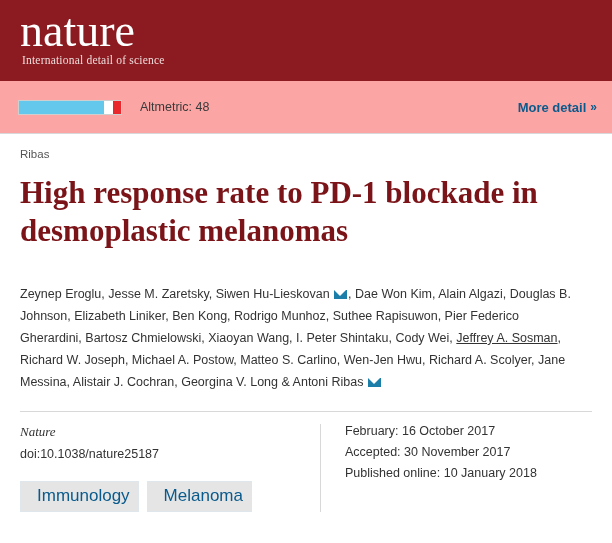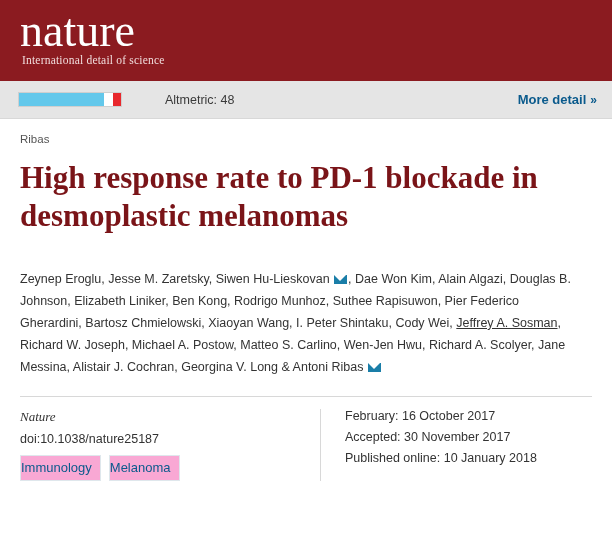--- a/index.html
+++ b/index.html
@@ -43,28 +43,27 @@
     font-size: 11.5px;
     color: #f0dcdc;
     letter-spacing: 0.2px;
     margin-top: -2px;
     padding-left: 2px;
   }
 
   
   .altmetric-bar {
     position: relative;
-    height: 38px;
-    background: #e5e5e5;
+    height: 53px;
+    background: #fca5a5;
     border-bottom: 1px solid #d8d8d8;
     display: flex;
     align-items: center;
     padding: 0 16px 0 18px;
     box-sizing: border-box;
-    gap: 25px;
   }
   .altmetric-meter {
     position: relative;
     width: 104px;
     height: 15px;
     background: #ffffff;
     border: 1px solid #cfcfcf;
     box-sizing: border-box;
     flex: 0 0 auto;
   }
@@ -170,21 +169,21 @@
   .meta-journal {
     font-family: "Liberation Serif", serif;
     font-style: italic;
     font-size: 13px;
     color: #333333;
     margin-bottom: 7px;
   }
   .meta-doi {
     font-size: 12.5px;
     color: #333333;
-    margin-bottom: 9px;
+    margin-bottom: 20px;
   }
   .meta-download {
     font-size: 12.5px;
     color: #0a5a8c;
     text-decoration: underline;
     cursor: pointer;
     margin-bottom: 14px;
     display: inline-block;
   }
   .dates div {
@@ -194,25 +193,25 @@
   }
   .dates .lbl { color: #333333; }
   .dates .val { color: #333333; }
 
   .subjects {
     margin-top: 2px;
     display: flex;
     gap: 8px;
   }
   .subject-tag {
-    font-size: 13px;
+    font-size: 17px;
     color: #0a5a8c;
-    background: #f9a8d4;
+    background: #e5e5e5;
     border: 1px solid #dfe7ec;
-    padding: 4px 8px 5px 0;
+    padding: 4px 8px 5px 16px;
     cursor: pointer;
   }
 </style>
 </head>
 <body>
 
 <div class="page">
 
   <div class="masthead">
     <div class="masthead-inner">

